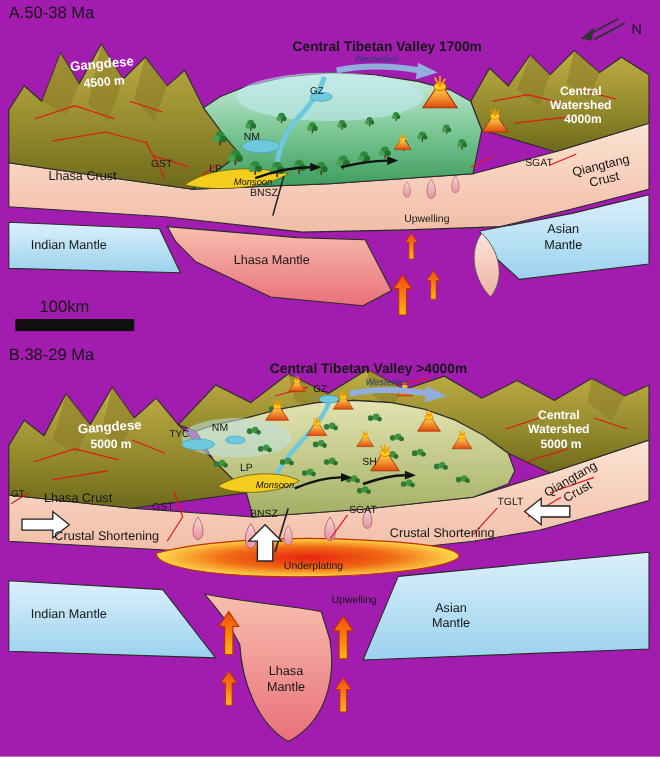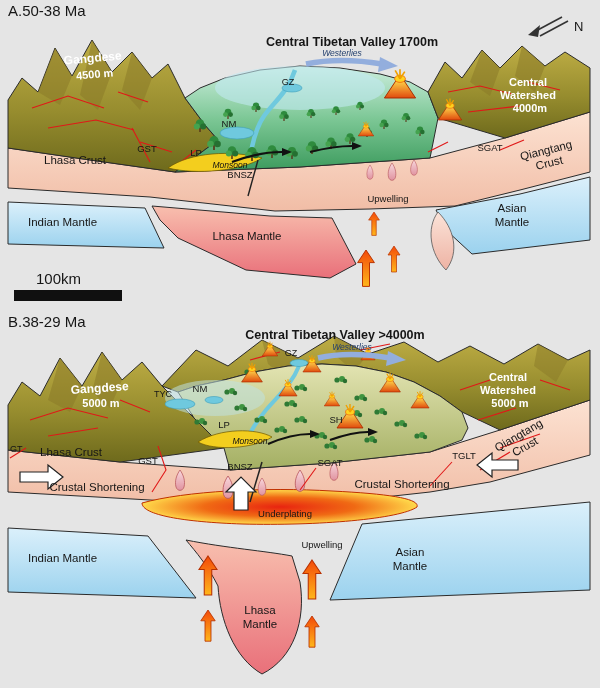--- a/index.html
+++ b/index.html
@@ -1,16 +1,16 @@
 <!DOCTYPE html>
 <html><head>
 <meta charset="utf-8">
 <style>
   html,body{margin:0;padding:0;background:#fff;}
-  .canvas{position:relative;width:600px;height:688px;background:#e5e5e5;overflow:hidden;}
+  .canvas{position:relative;width:600px;height:688px;background:#a21caf;overflow:hidden;}
   svg{display:block;}
   text{font-family:"Liberation Sans","DejaVu Sans",sans-serif;fill:#161616;}
   .t-panel{font-size:15px;font-weight:500;}
   .t-valley{font-size:12.5px;font-weight:bold;}
   .t-mtn{font-size:12px;font-weight:bold;fill:#ffffff;}
   .t-mtn2{font-size:11px;font-weight:bold;fill:#ffffff;}
   .t-big{font-size:11.5px;}
   .t-sm{font-size:9.5px;}
   .t-xs{font-size:9px;}
   .t-it{font-size:8.5px;font-style:italic;fill:#24406e;}

